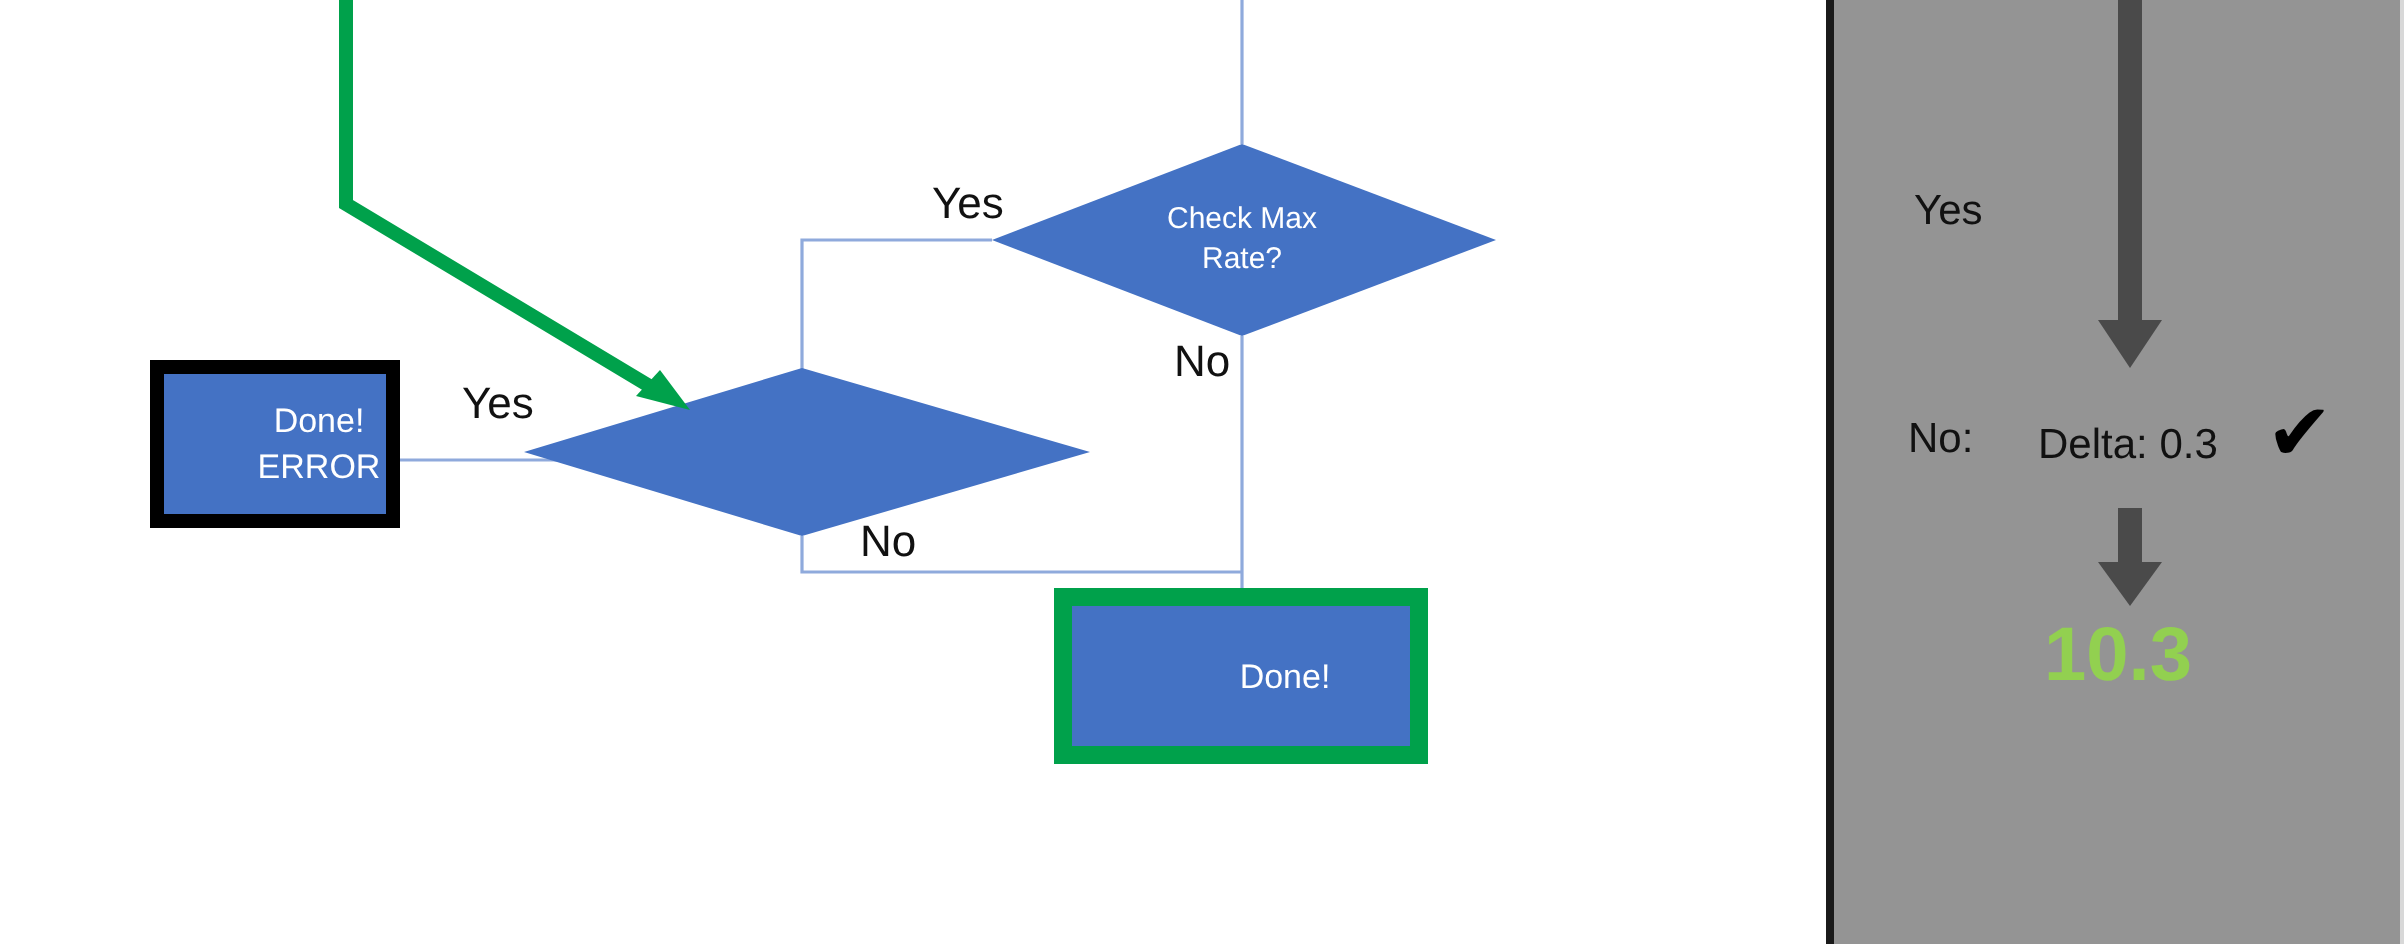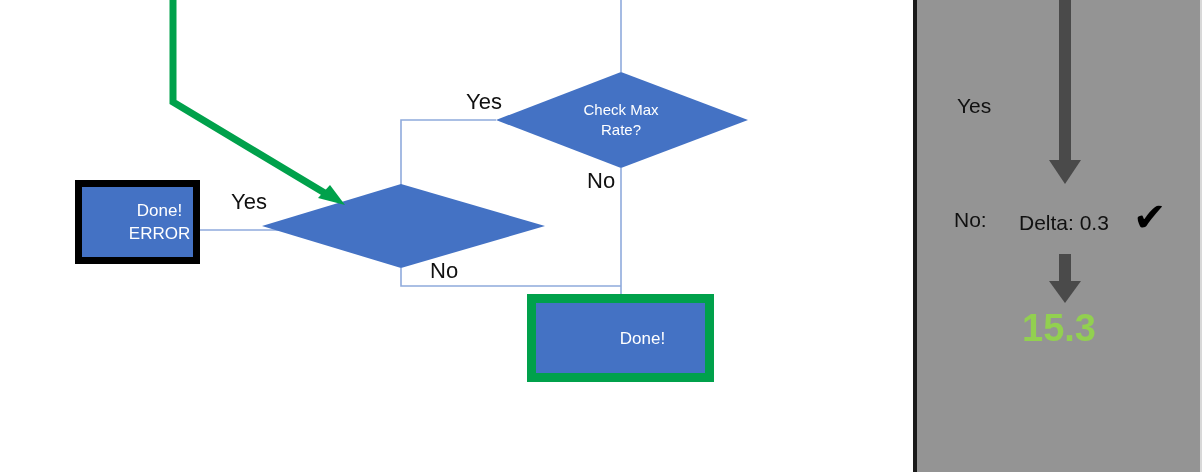--- a/index.html
+++ b/index.html
@@ -157,16 +157,16 @@
     </svg>
 
     <span class="panel-label" style="left:40px; top:94px;">Yes</span>
 
     <span class="panel-label" style="left:37px; top:208px;">No:</span>
 
     <span class="panel-label" style="left:102px; top:211px;">Delta: 0.3</span>
 
     <span class="check-glyph" style="left:216px; top:197px;">✔</span>
 
-    <span class="panel-value" style="left:105px; top:308px;">15.3</span>
+    <span class="panel-value" style="left:105px; top:308px;">10.3</span>
   </div>
 
 </div>
 
 </body></html>

